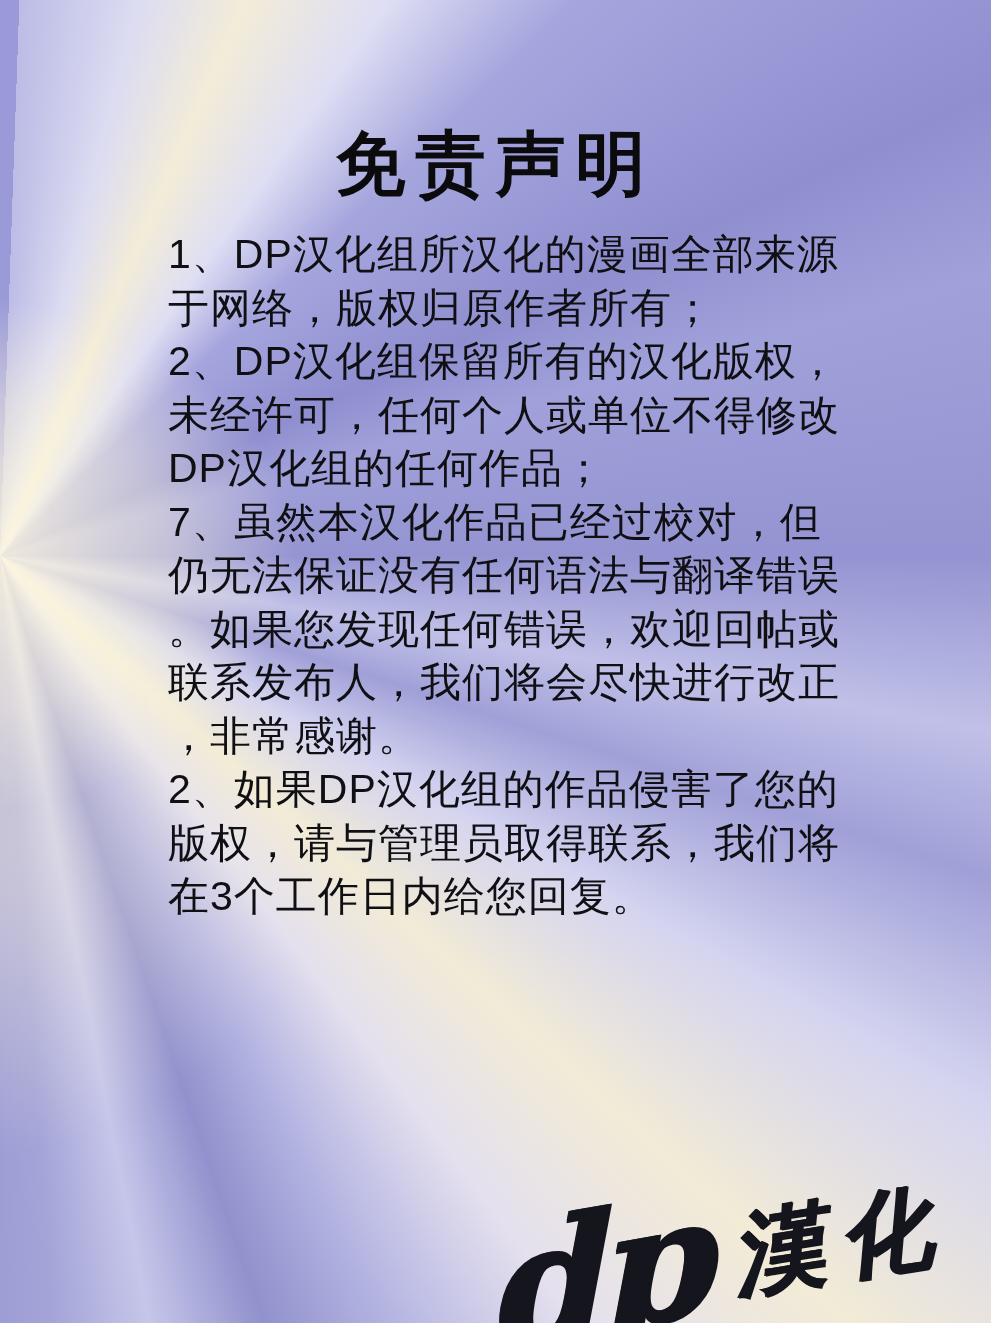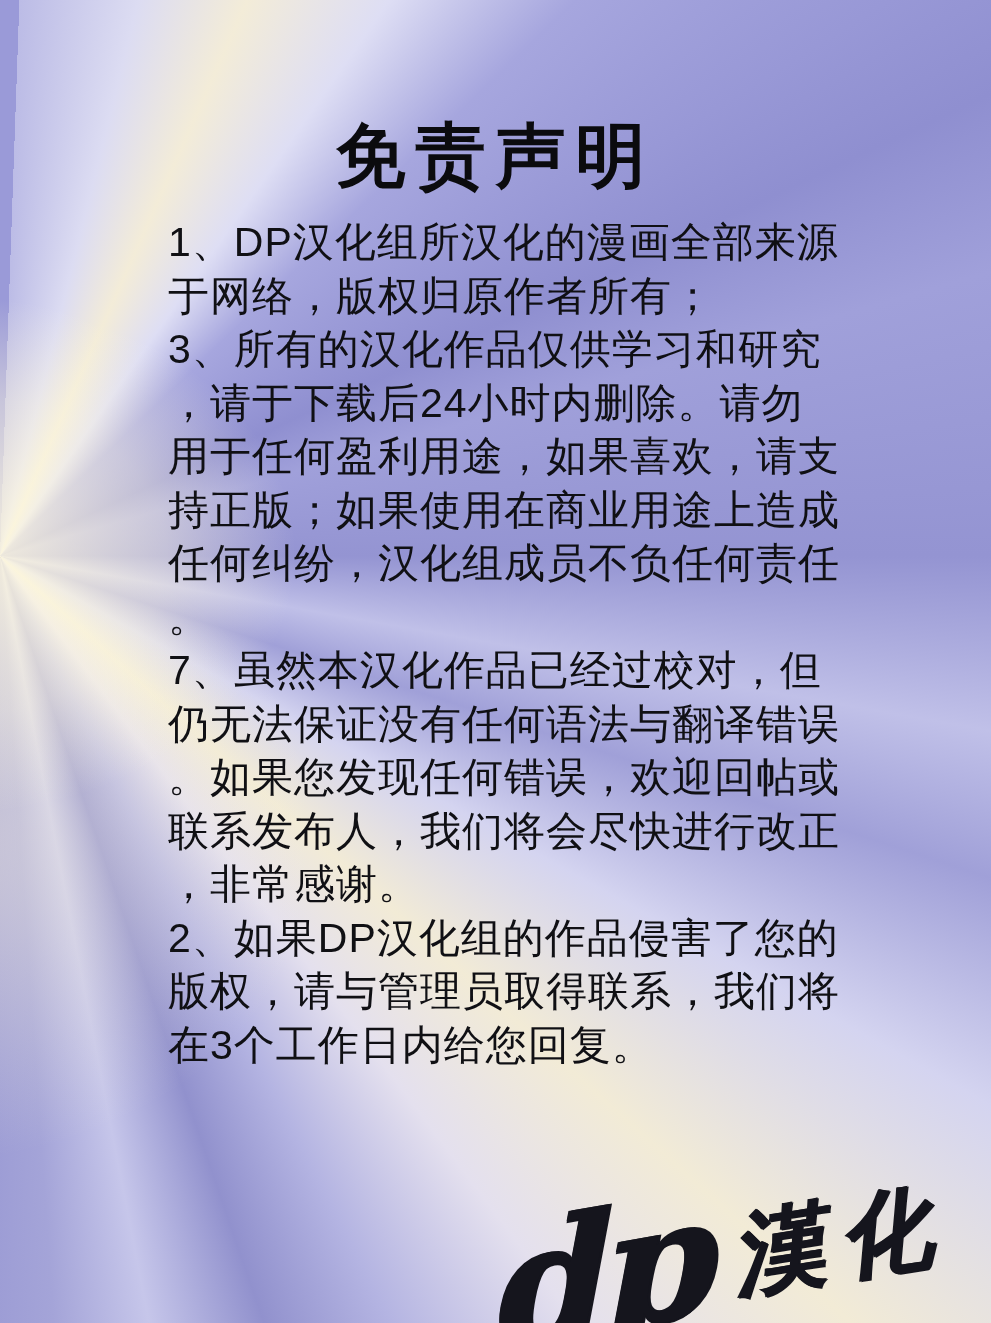--- a/index.html
+++ b/index.html
@@ -36,21 +36,21 @@
         #e4e0ee 141deg,
         #b4b4e2 151deg,
         #9191cd 159deg,
         #c6c6ea 167deg,
         #a4a4d8 174deg,
         #9a9ad4 180deg,
         #9a9ad8 360deg);
   }
 
   .title {
-    margin: 8px;
+    margin: 16px;
     padding: 102px 0 0 0;
     text-align: center;
     font-size: 70px;
     font-weight: bold;
     letter-spacing: 10px;
     color: #0b0b0e;
   }
 
   .content {
     margin: 12px 146px 0 168px;
@@ -104,21 +104,21 @@
 </style>
 </head>
 <body>
 
 <div class="page">
 
   <h1 class="title">免责声明</h1>
 
   <div class="content">
     <p class="item">1、DP汉化组所汉化的漫画全部来源于网络，版权归原作者所有；</p>
-    <p class="item">3、所有的汉化作品仅供学习和研究，请于下载后24小时内删除。请勿用于任何盈利用途，如果喜欢，请支持正版；如果使用在商业用途上造成任何纠纷，汉化组成员不负任何责任。</p>
+    <p class="item">2、DP汉化组保留所有的汉化版权，未经许可，任何个人或单位不得修改DP汉化组的任何作品；</p>
     <p class="item">7、虽然本汉化作品已经过校对，但仍无法保证没有任何语法与翻译错误。如果您发现任何错误，欢迎回帖或联系发布人，我们将会尽快进行改正，非常感谢。</p>
     <p class="item">2、如果DP汉化组的作品侵害了您的版权，请与管理员取得联系，我们将在3个工作日内给您回复。</p>
   </div>
 
   <div class="watermark">
     <span class="wm-latin">dp</span>
     <span class="wm-cjk">漢化</span>
   </div>
 
 </div>

